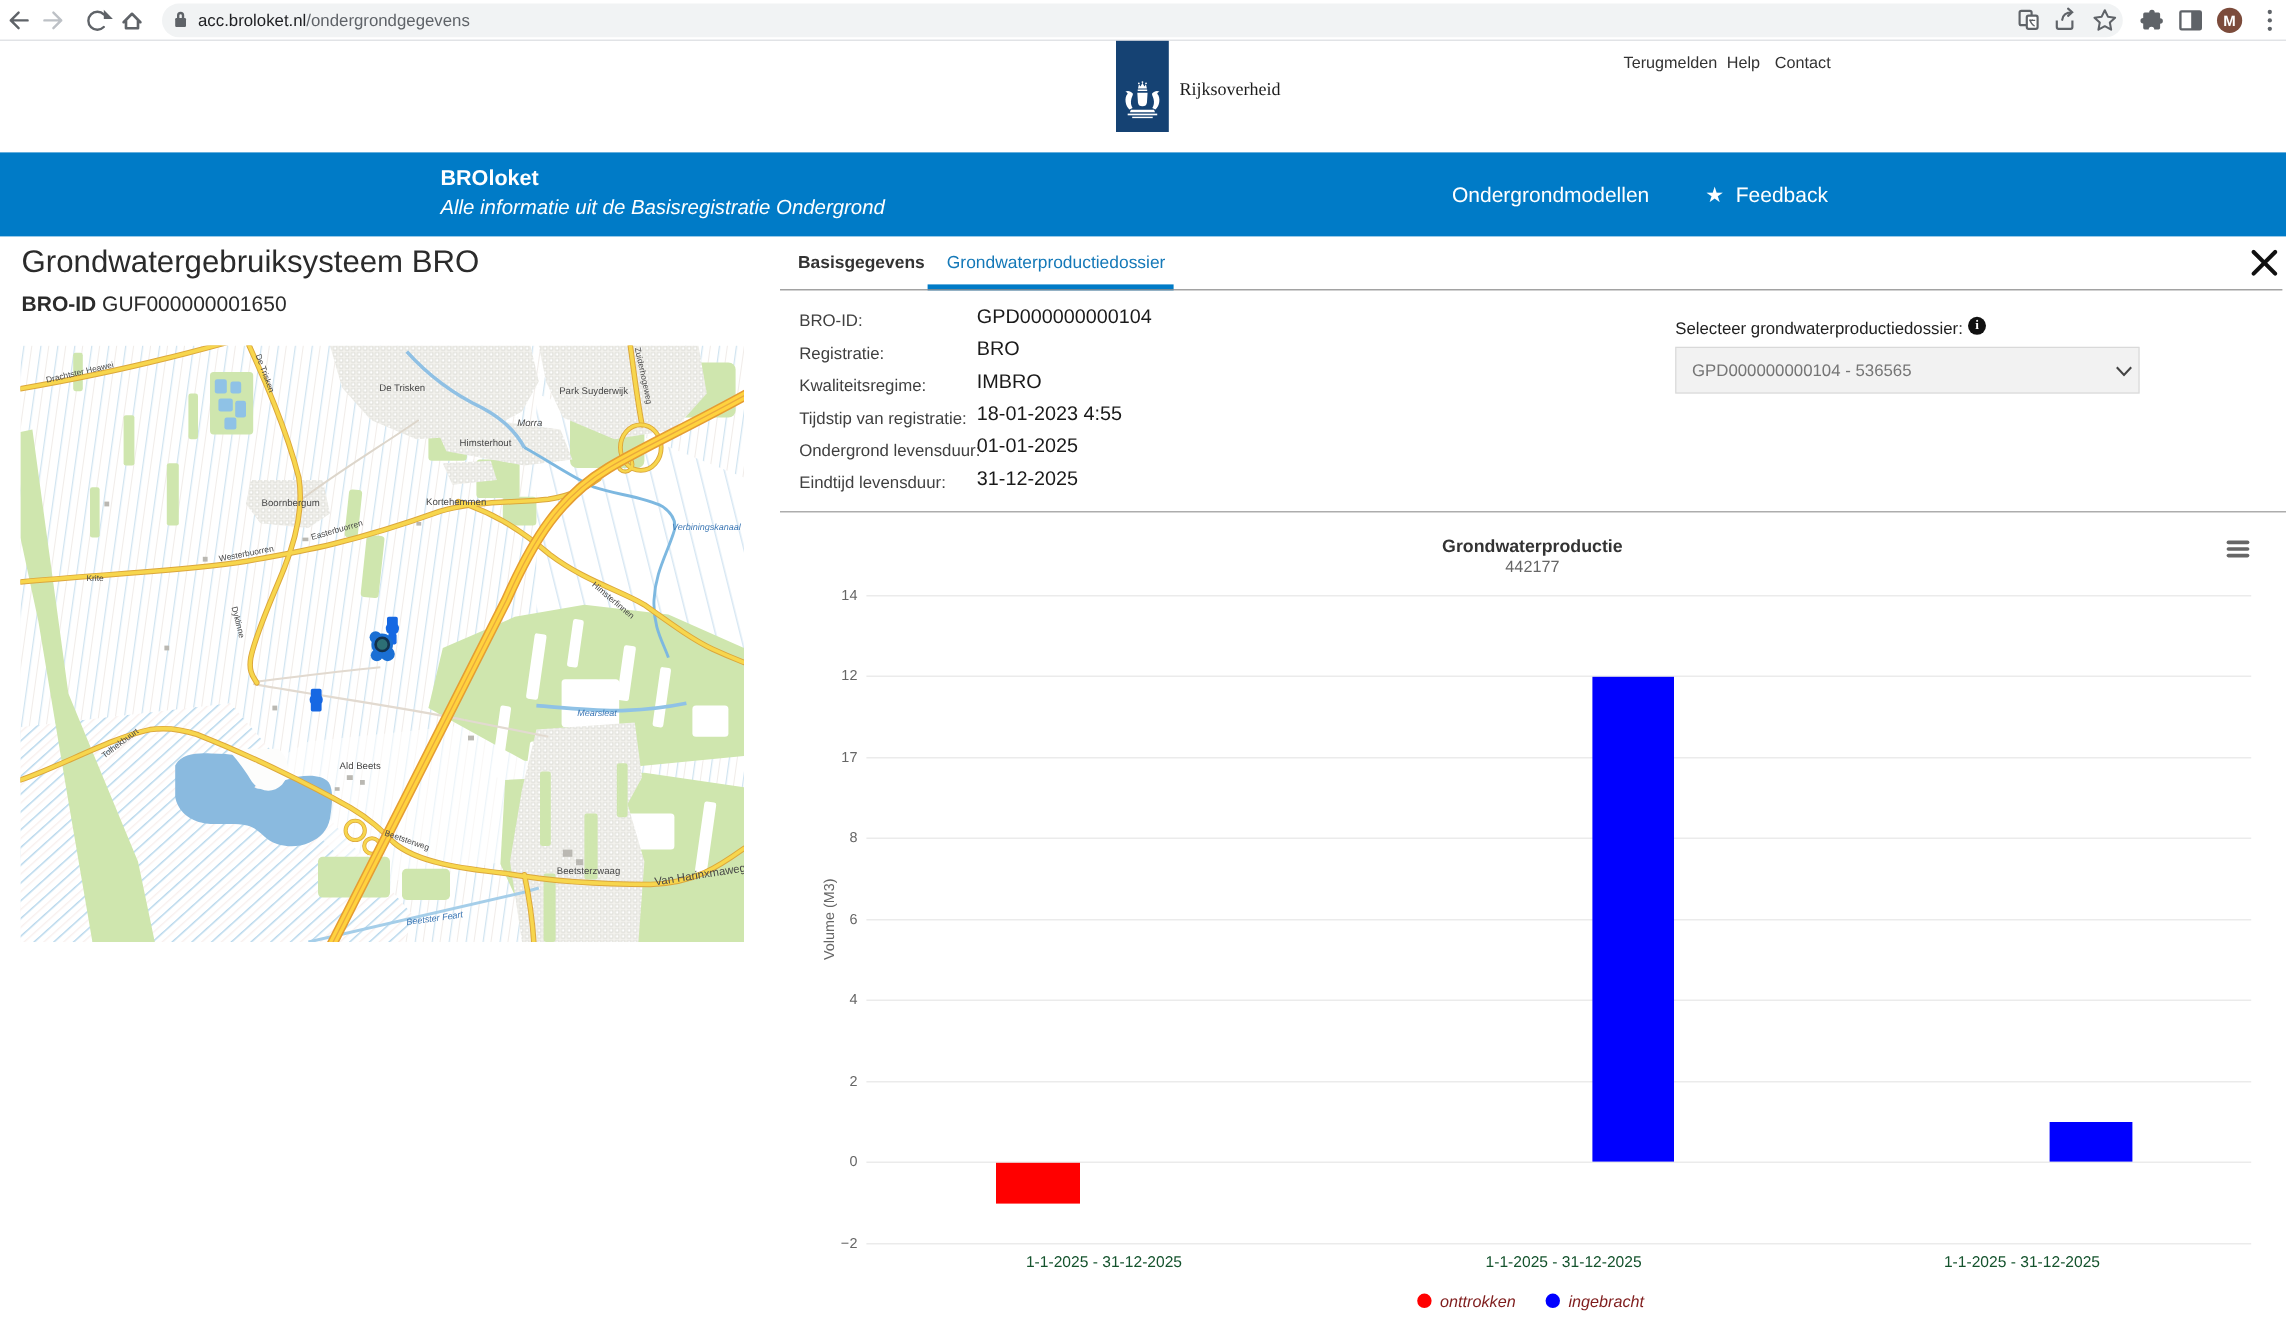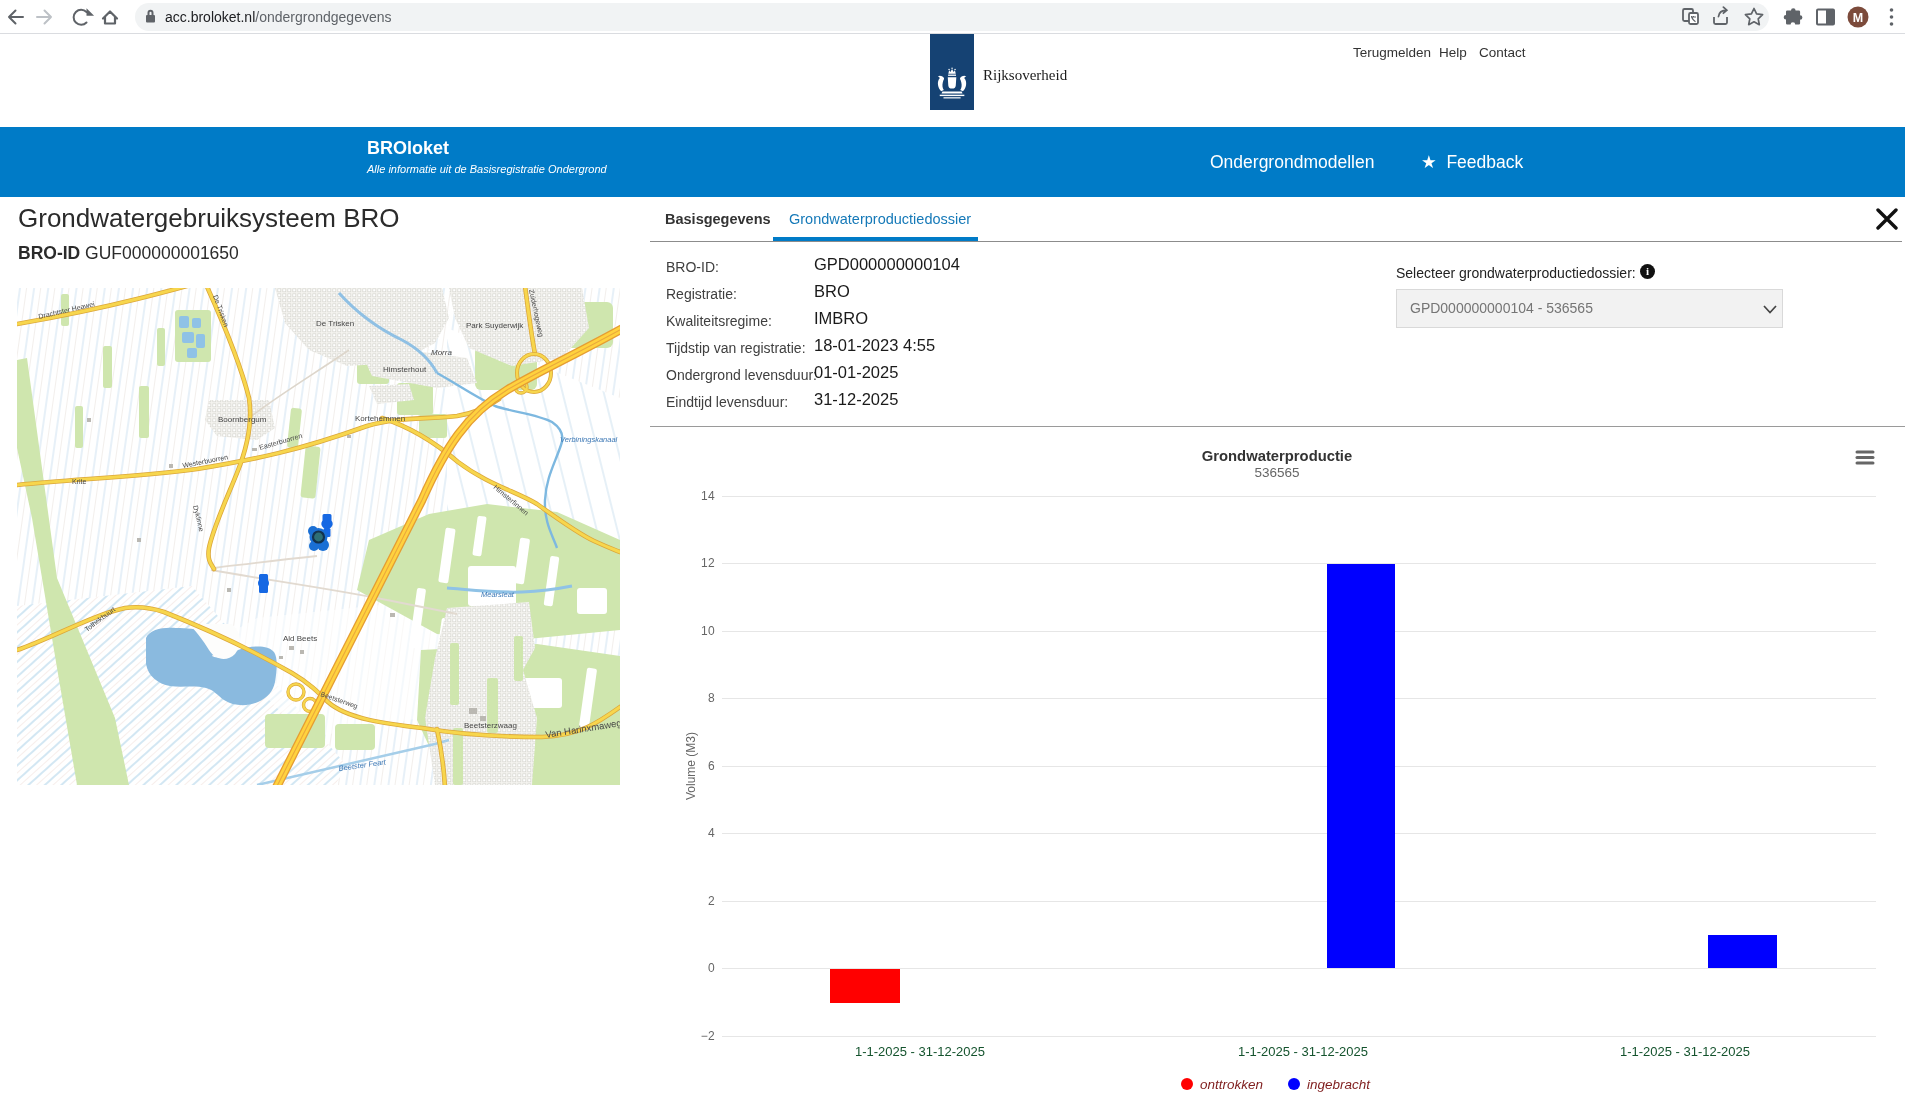--- a/index.html
+++ b/index.html
@@ -15,21 +15,21 @@
 #urltext .path { color:#5f6368; }
 
 #logoblock { position:absolute; left:930px; top:34px; width:44px; height:76px; background:#154273; }
 #rijkstext { position:absolute; left:983px; top:67px; font-family:"Liberation Serif", serif;
   font-size:15px; color:#1c1c1c; }
 .toplink { position:absolute; top:45px; font-size:13.5px; color:#333; }
 
 #nav { position:absolute; left:0; top:127px; width:1905px; height:70px; background:#007bc7; }
 #brand { position:absolute; left:367px; top:11px; color:#fff; }
 #brand b { font-size:18px; font-weight:700; display:block; }
-#brand i { font-size:11px; font-style:italic; display:block; margin-top:4px; }
+#brand i { font-size:17px; font-style:italic; display:block; margin-top:4px; }
 #activetab { position:absolute; left:984px; top:0; width:210px; height:70px; background:#d9e8f3;
   color:#1b1b1b; font-size:17.5px; text-align:center; line-height:70px; }
 .navitem { position:absolute; top:0; height:85px; line-height:70px; color:#fff; font-size:17.5px; }
 
 #h1 { position:absolute; left:18px; top:203px; font-size:26px; font-weight:500; color:#2b2b2b; }
 #broid { position:absolute; left:18px; top:243px; font-size:17.5px; color:#2b2b2b; }
 
 #tab1 { position:absolute; left:665px; top:211px; font-size:14.5px; font-weight:700; color:#333; }
 #tab2 { position:absolute; left:789px; top:211px; font-size:14.5px; color:#1579b8; }
 #tabunderline { position:absolute; left:773px; top:237px; width:205px; height:5px; background:#007bc7; }
@@ -355,21 +355,21 @@
     <path d="M1 1 L7 7.5 L13 1" fill="none" stroke="#444" stroke-width="1.7"></path>
   </svg>
 </div>
 <div id="chartsep"></div>
 
 <svg class="abs" style="left:1876px;top:208px" width="22" height="22" viewBox="0 0 22 22">
   <path d="M2 2 L20 20 M20 2 L2 20" stroke="#111" stroke-width="3.4" stroke-linecap="round"></path>
 </svg>
 
 <div id="ctitle">Grondwaterproductie</div>
-<div id="csub">536565</div>
+<div id="csub">442177</div>
 <svg class="abs" style="left:1855px;top:449px" width="20" height="17" viewBox="0 0 20 17">
   <g stroke="#666" stroke-width="3" stroke-linecap="round">
     <line x1="2" y1="3" x2="18" y2="3"></line>
       <line x1="2" y1="8.5" x2="18" y2="8.5"></line>
       <line x1="2" y1="14" x2="18" y2="14"></line>
   </g>
 </svg>
 <div id="ytitle">Volume (M3)</div>
 
 <div class="gline" style="top:496px"></div>
@@ -377,21 +377,21 @@
 <div class="gline" style="top:631px"></div>
 <div class="gline" style="top:698px"></div>
 <div class="gline" style="top:766px"></div>
 <div class="gline" style="top:833px"></div>
 <div class="gline" style="top:901px"></div>
 <div class="gline" style="top:968px"></div>
 <div class="gline" style="top:1036px"></div>
 
 <div class="ylab" style="left:675px;top:489px">14</div>
 <div class="ylab" style="left:675px;top:556px">12</div>
-<div class="ylab" style="left:675px;top:624px">10</div>
+<div class="ylab" style="left:675px;top:624px">17</div>
 <div class="ylab" style="left:675px;top:691px">8</div>
 <div class="ylab" style="left:675px;top:759px">6</div>
 <div class="ylab" style="left:675px;top:826px">4</div>
 <div class="ylab" style="left:675px;top:894px">2</div>
 <div class="ylab" style="left:675px;top:961px">0</div>
 <div class="ylab" style="left:675px;top:1029px">−2</div>
 
 <div class="bar" style="left:830px;top:969px;width:70px;height:34px;background:#ff0000"></div>
 <div class="bar" style="left:1327px;top:564px;width:68px;height:404px;background:#0000ff"></div>
 <div class="bar" style="left:1708px;top:935px;width:69px;height:33px;background:#0000ff"></div>

